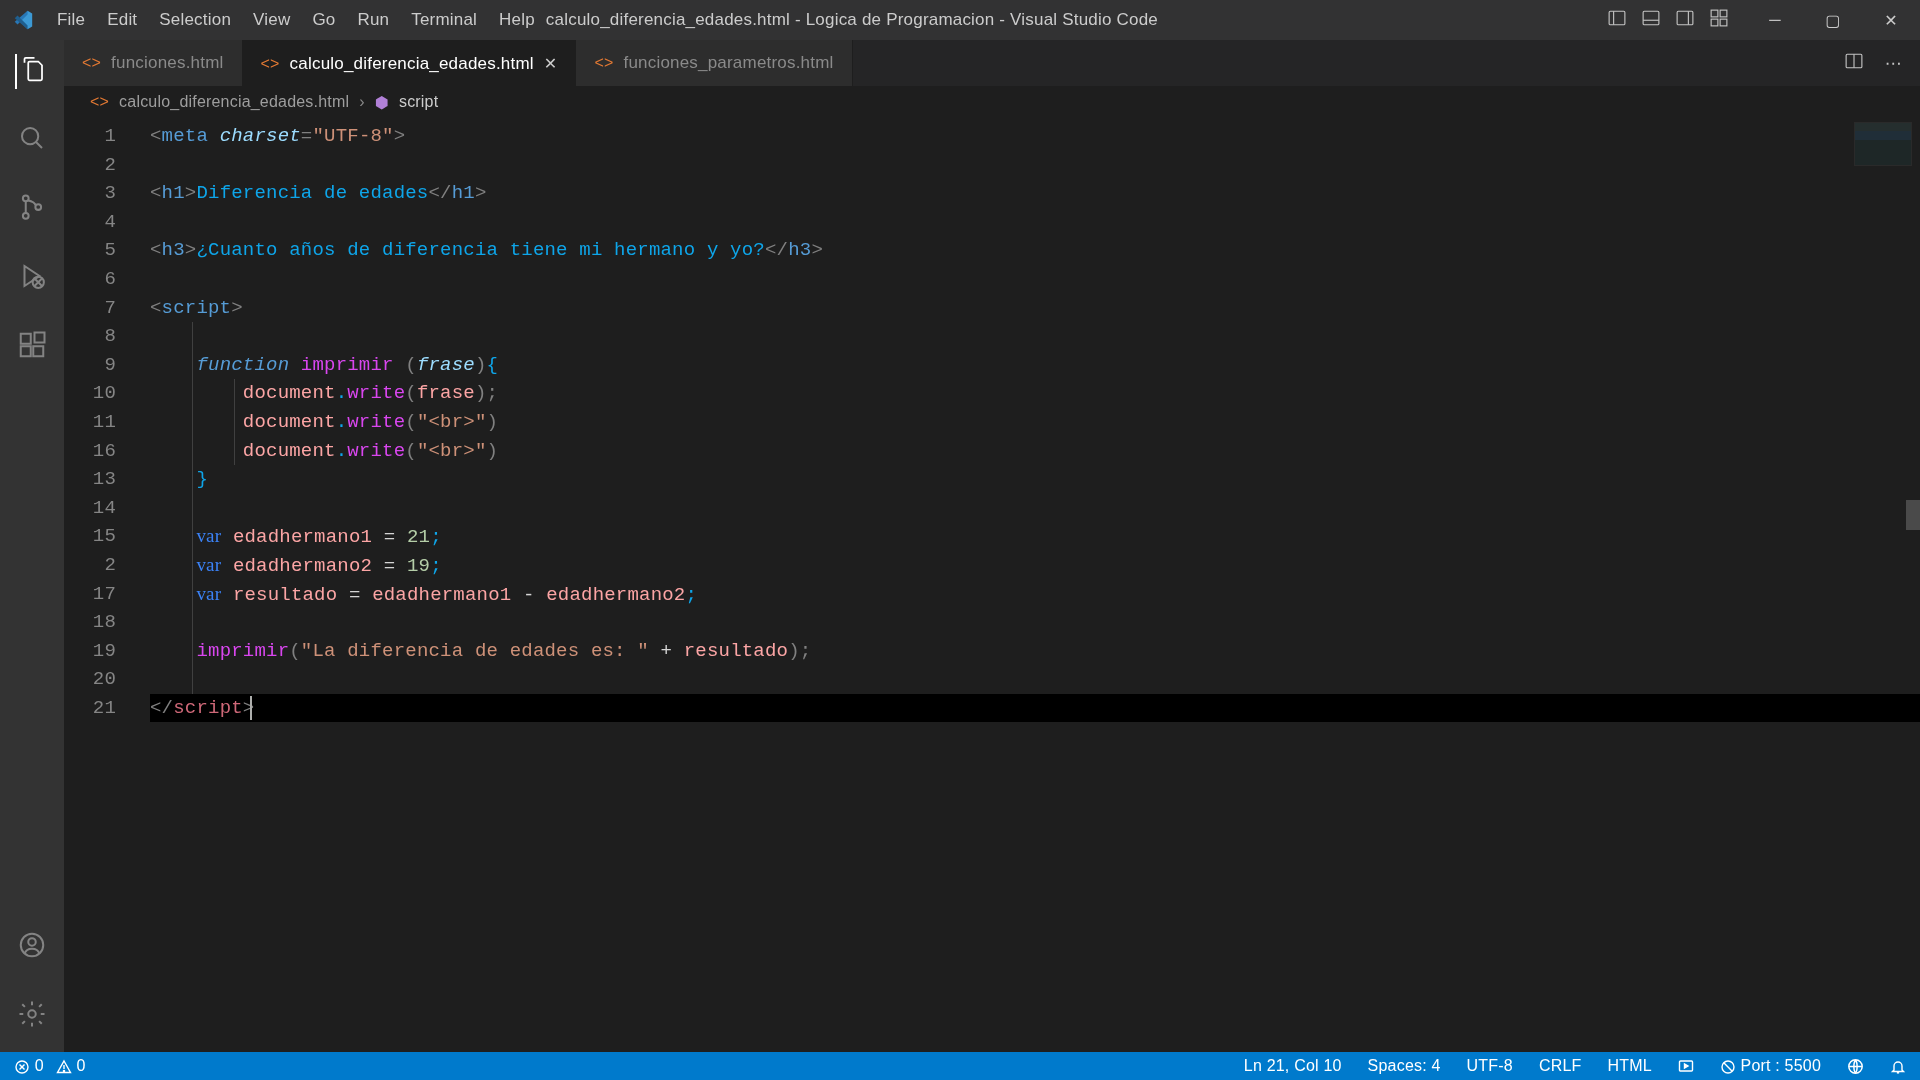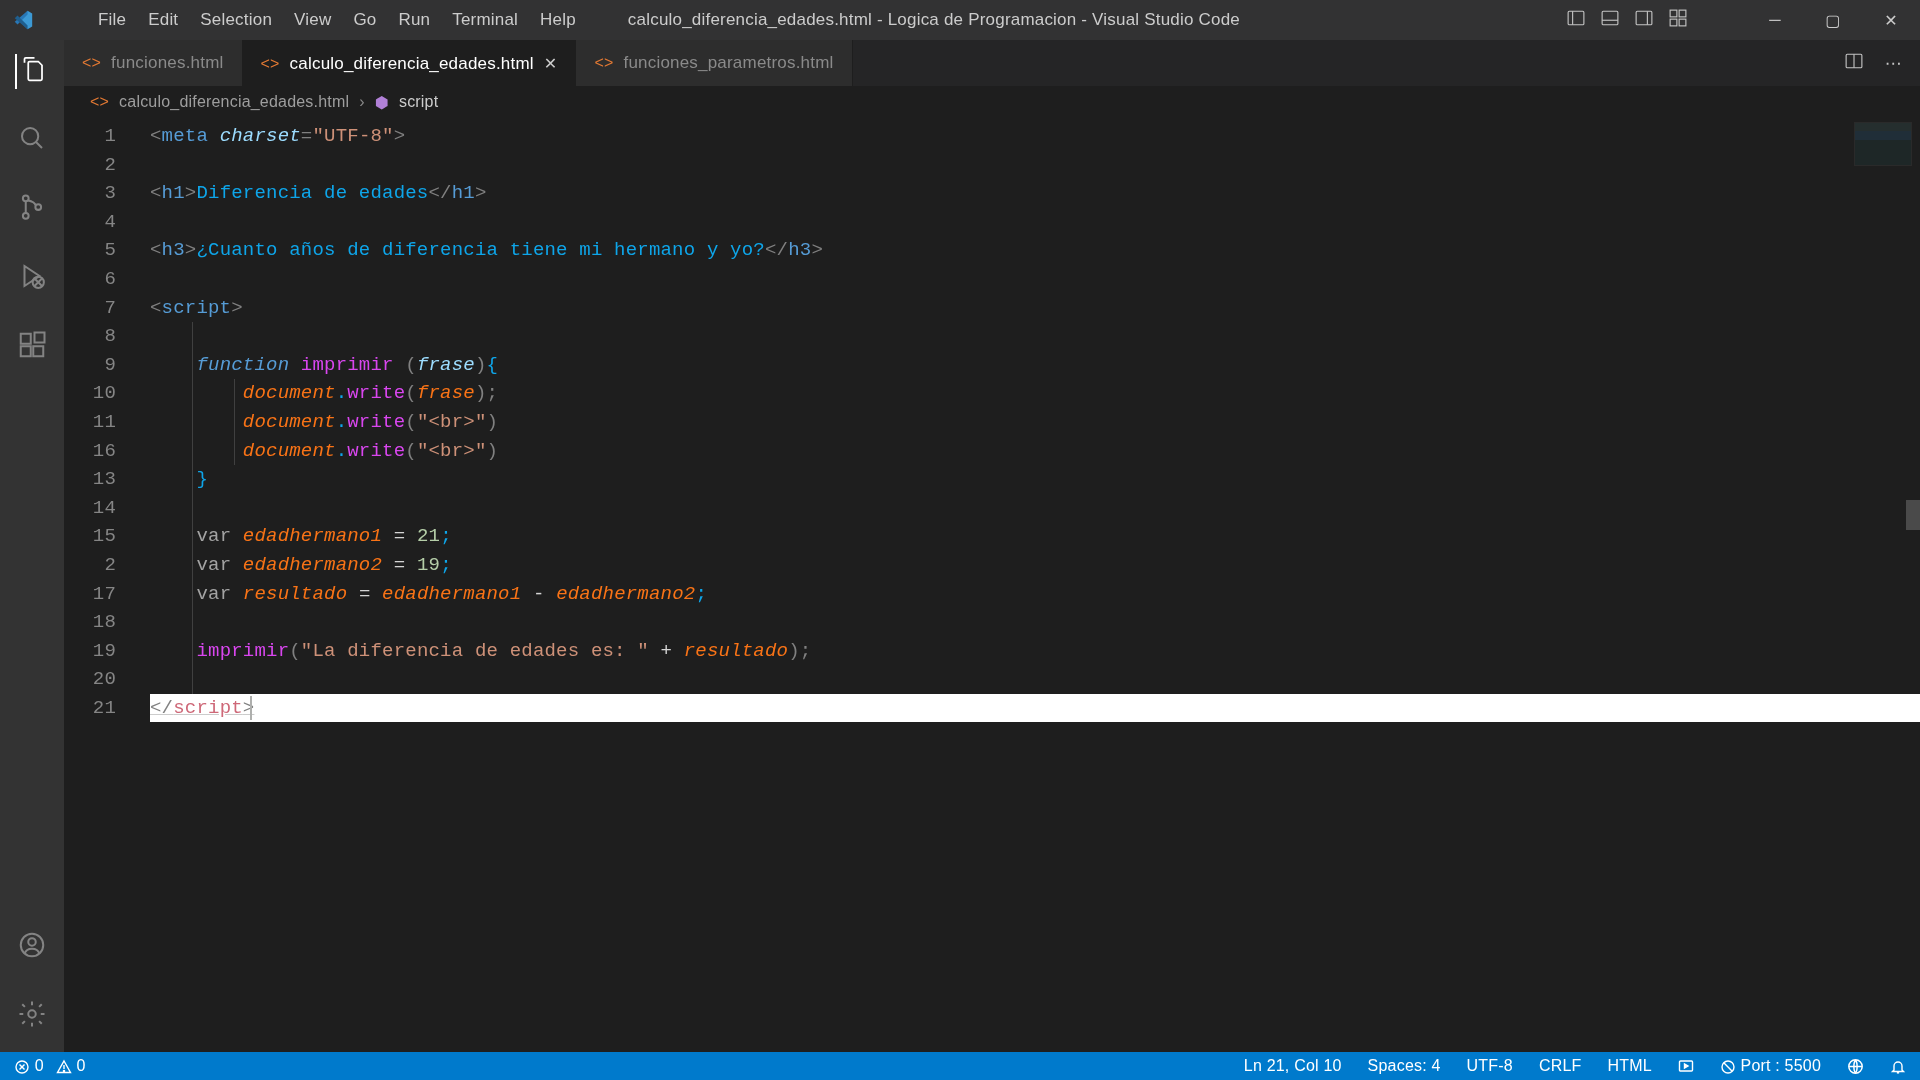--- a/index.html
+++ b/index.html
@@ -14,21 +14,20 @@
   letter-spacing: 0.2px;
 }
 
 
 .titlebar {
   height: 40px;
   background: #323233;
   display: flex;
   align-items: center;
   font-size: 17px;
-  gap: 41px;
 }
 .titlebar .logo { width: 46px; display:flex; align-items:center; justify-content:center; }
 .titlebar .menu { display: flex; gap: 0; }
 .titlebar .menu span { padding: 0 11px; cursor: default; }
 .titlebar .title { flex: 1; padding-right: 200px; color:#cccccc; }
 .titlebar .layout-icons { display:flex; gap:16px; padding-right:18px; }
 .titlebar .win-controls { display:flex; }
 .titlebar .win-controls span { width:58px; display:flex; align-items:center; justify-content:center; font-size:16px; }
 
 
@@ -101,33 +100,33 @@
 .code {
   flex:1;
   font-family: Consolas, "Courier New", monospace;
   font-size: 19px;
   line-height: 28.6px;
   padding-top: 4px;
   position:relative;
   white-space: pre;
 }
 .line { height: 28.6px; position:relative; }
-.line.current { background:#ffffff;text-decoration:underline; }
+.line.current { background:#000000; }
 .indent-guide { position:absolute; top:0; bottom:0; border-left:1px solid #404040; }
 
 .tok-punc   { color:#808080; }
 .tok-tag    { color:#569cd6; }
 .tok-attr   { color:#9cdcfe;font-style:italic; }
 .tok-str    { color:#ce9178; }
 .tok-txt    { color:#0ea5e9; }
-.tok-kw     { color:#a3a3a3; }
+.tok-kw     { color:#3b82f6;font-family:Liberation Serif, serif; }
 .tok-kw-it  { color:#569cd6; font-style:italic; }
 .tok-fn     { color:#d946ef; }
 .tok-param  { color:#9cdcfe; font-style: italic; }
-.tok-var    { color:#f97316;font-style:italic; }
+.tok-var    { color:#fca5a5; }
 .tok-num    { color:#b5cea8; }
 .tok-op     { color:#d4d4d4; }
 .tok-scr    { color:#ce6878; }
 
 .cursor {
   position:absolute; width:2px; height:24px; background:#aeafad; top:2px;
   animation: blink 1s step-start infinite;
 }
 @keyframes blink { 50% { opacity:0; } }
 

